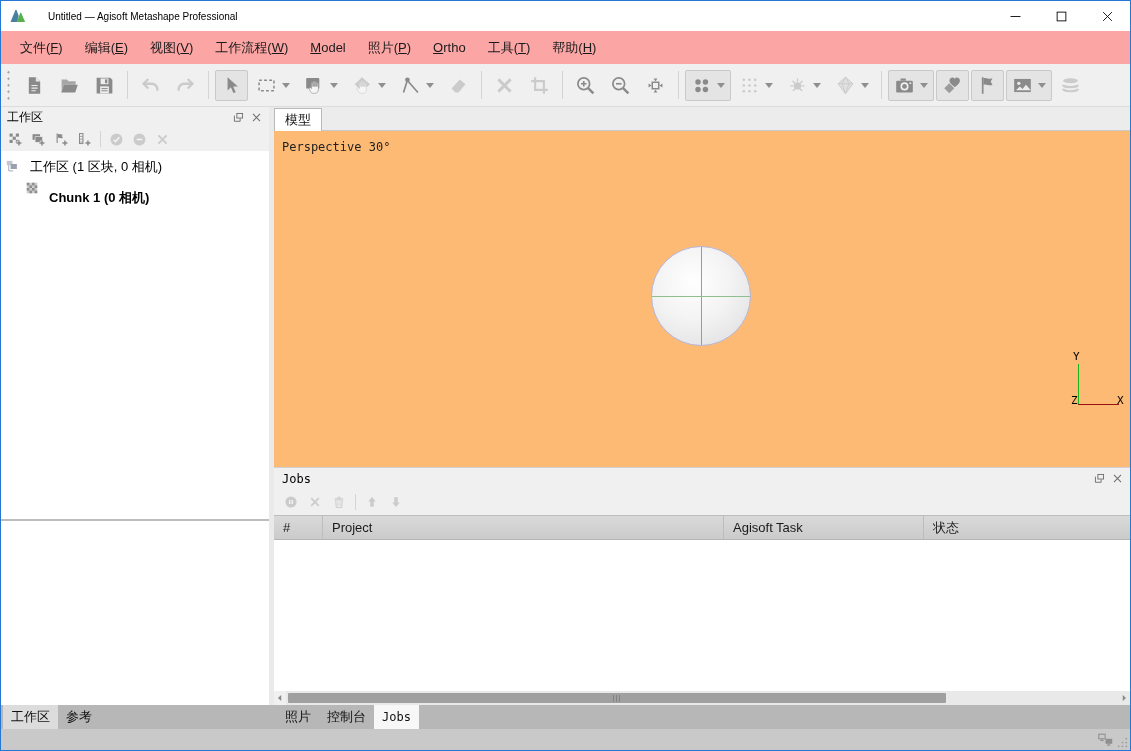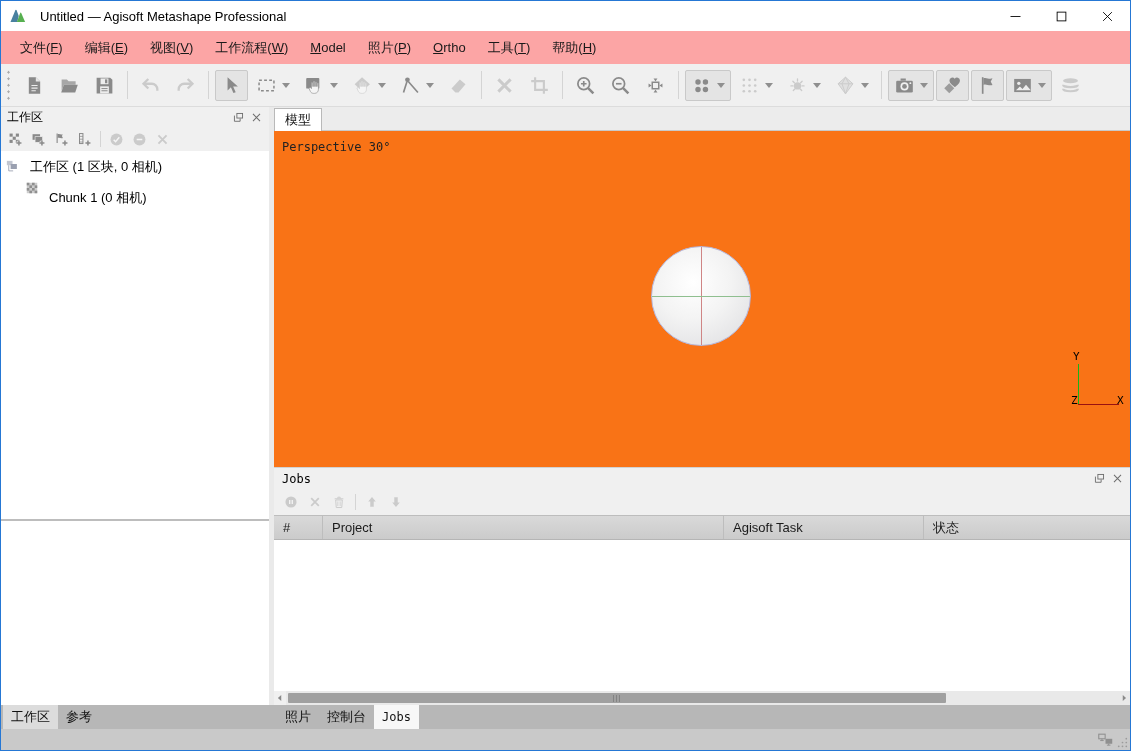--- a/index.html
+++ b/index.html
@@ -4,21 +4,21 @@
 <style>
   * { box-sizing: border-box; margin: 0; padding: 0; }
   html,body { width:1131px; height:751px; }
   body { font-family: "Liberation Sans", sans-serif; font-size:13px; color:#111; }
   .window { width:1131px; height:751px; border:1px solid #2577d4; background:#f0f0f0;
             display:flex; flex-direction:column; overflow:hidden; }
 
   
   .titlebar { height:30px; background:#ffffff; display:flex; align-items:center; flex:0 0 auto; }
   .app-icon { margin-left:8px; width:18px; height:18px; display:inline-flex; }
-  .title-text { margin-left:13px; font-size:13px; color:#000; white-space:nowrap; }
+  .title-text { margin-left:21px; font-size:10px; color:#000; white-space:nowrap; }
   .tb-spacer { flex:1; }
   .win-btn { width:46px; height:30px; display:flex; align-items:center; justify-content:center; }
 
   
   .menubar { height:33px; background:#fca5a5; display:flex; align-items:stretch; flex:0 0 auto;
              padding-left:8px; }
   .menu-item { padding:0 11px; display:flex; align-items:center; font-size:13px; color:#1a1a1a; }
   .menu-item u { text-decoration:underline; }
 
   
@@ -44,33 +44,33 @@
   .panel-title { font-size:12px; color:#000; flex:1; }
   .ph-btn { display:inline-flex; align-items:center; justify-content:center; width:18px; height:16px; color:#6e6e6e; }
   .panel-toolbar { height:24px; display:flex; align-items:center; padding-left:3px; flex:0 0 auto; }
   .panel-toolbar .tbtn { padding:2px 3px; margin:0; }
   .panel-toolbar .sep { height:16px; margin:0 4px; }
   .tree { background:#ffffff; flex:1; padding-top:5px; overflow:hidden; }
   .tree-row { display:flex; align-items:center; height:21px; padding-left:4px;text-align:right; }
   .tree-row .ico { display:inline-flex; margin-right:5px; }
   .tree-row.child { padding-left:24px; }
   .tree-label { font-size:13px; color:#000; white-space:nowrap; }
-  .tree-row.child .tree-label { font-weight:normal;margin-top:20px; }
+  .tree-row.child .tree-label { font-weight:bold;margin-top:20px; }
   .h-split { height:2px; background:#bdbdbd; flex:0 0 auto; }
   .lower-pane { height:184px; background:#ffffff; flex:0 0 auto; }
   .v-split { width:5px; background:#eaeaea; flex:0 0 auto; }
 
   
   .main { flex:1; display:flex; flex-direction:column; min-width:0; }
   .doc-tabbar { height:24px; background:#ececec; display:flex; align-items:flex-end;
                 border-bottom:1px solid #c9c9c9; flex:0 0 auto; }
   .doc-tab { height:23px; padding:0 10px; background:#ffffff; border:1px solid #b9b9b9;
              border-bottom:none; display:flex; align-items:center; font-size:13px;
              margin-bottom:-1px; }
-  .viewport { height:336px; background:#f97316; position:relative; flex:0 0 auto; overflow:hidden; }
+  .viewport { height:336px; background:#fdba74; position:relative; flex:0 0 auto; overflow:hidden; }
   .proj-label { position:absolute; left:8px; top:9px; font-family:"DejaVu Sans Mono", monospace;
                 font-size:12px; color:#222; }
   .trackball { position:absolute; left:377px; top:115px; width:100px; height:100px; border-radius:50%;
                border:1px solid #b5b5da; overflow:hidden;
                background:radial-gradient(circle at 42% 36%, #ffffff 0%, #f3f3f3 45%, #e4e4e6 80%, #dcdcde 100%); }
   .tb-line-v { position:absolute; left:50%; top:0; bottom:0; width:1px; background:#cf8585; }
   .tb-line-h { position:absolute; top:50%; left:0; right:0; height:1px; background:#8fbf8f; }
   .axis-label { position:absolute; font-family:"DejaVu Sans Mono", monospace; font-size:11px; color:#000; }
   .axis-y-line { position:absolute; left:804px; top:233px; width:1px; height:40px; background:#19b219; }
   .axis-x-line { position:absolute; left:804px; top:273px; width:41px; height:1px; background:#991111; }

